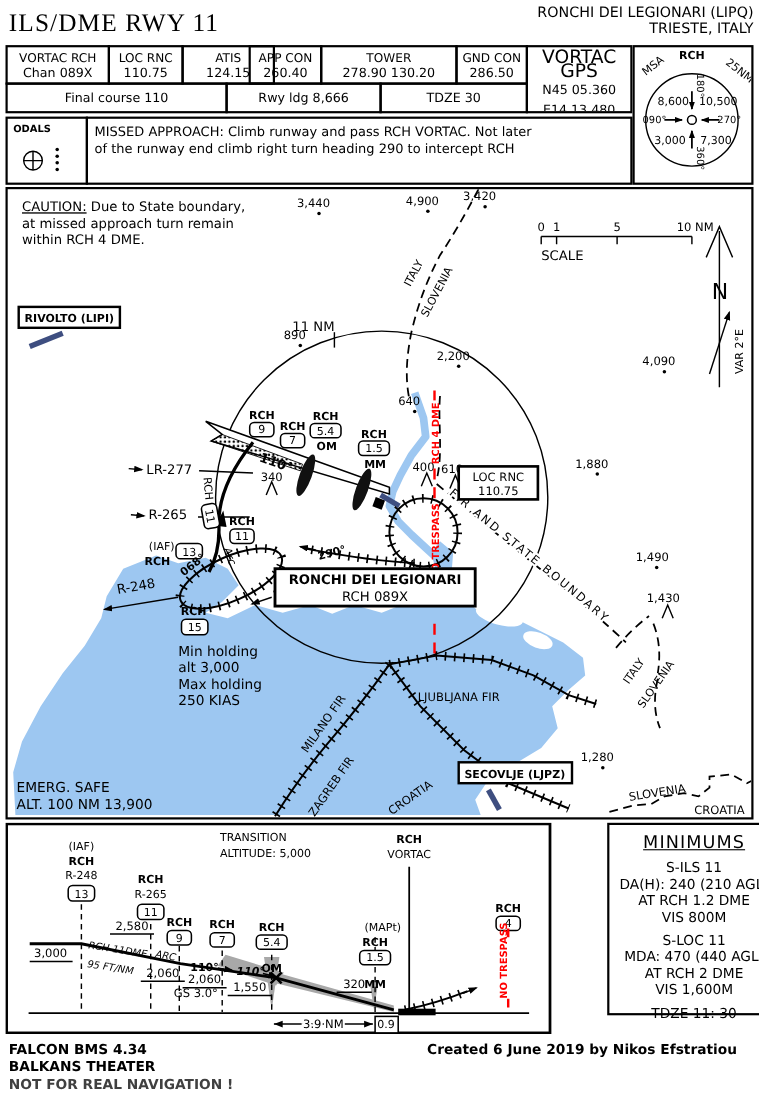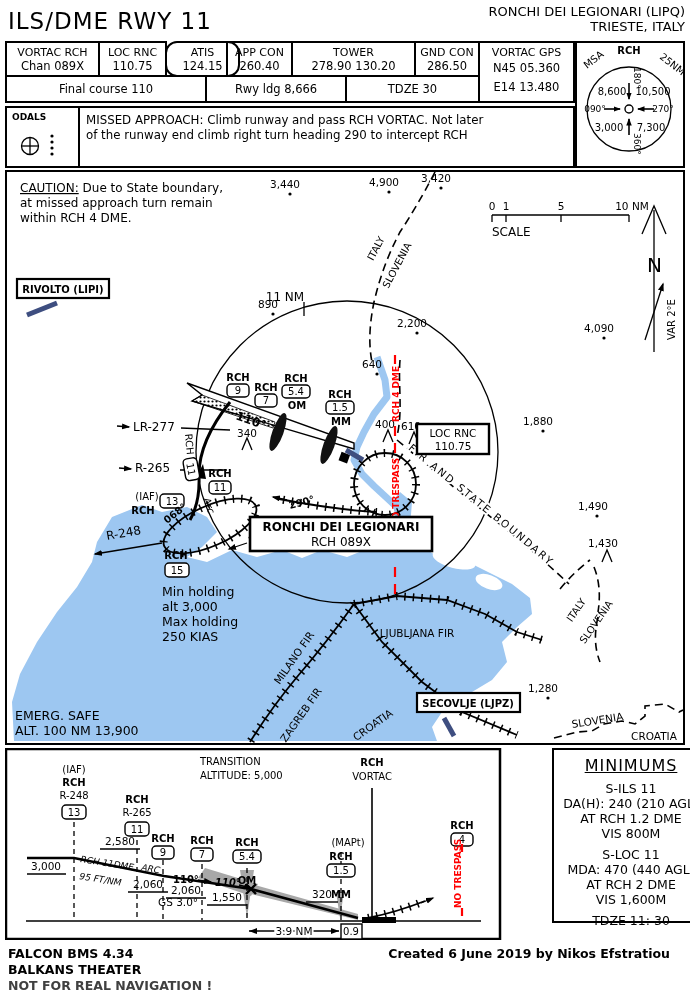--- a/index.html
+++ b/index.html
@@ -20,53 +20,53 @@
   .dash{stroke:#000;stroke-width:1.6;fill:none;stroke-dasharray:8 5;}
   .tickbase{stroke:#000;stroke-width:1.8;fill:none;}
   .tickover{stroke:#000;stroke-width:8;fill:none;stroke-dasharray:1.5 7;}
   .graysh{fill:#a8a8a8;}
   #minimums div{text-align:center;font-size:12.5px;line-height:15px;}
   #footer div{font-size:12.5px;line-height:16px;font-weight:bold;}
 </style>
 </head>
 <body>
 
-<div class="abs" style="left:8px;top:8px;font-size:23px;letter-spacing:1px;">ILS/DME RWY 11</div>
+<div class="abs" style="left:8px;top:8px;font-size:23px;letter-spacing:1px;font-family:Liberation Serif, serif;">ILS/DME RWY 11</div>
 <div class="abs" style="right:5px;top:4px;text-align:right;font-size:13px;line-height:15px;">
   <div>RONCHI DEI LEGIONARI (LIPQ)</div>
   <div>TRIESTE, ITALY</div>
 </div>
 
 <div>
   <div class="cell" style="left:5px;top:41px;width:95px;height:36px;">
       <div class="cl">VORTAC RCH</div>
       <div class="cv">Chan 089X</div>
     </div>
   <div class="cell" style="left:98px;top:41px;width:69px;height:36px;">
       <div class="cl">LOC RNC</div>
       <div class="cv">110.75</div>
     </div>
-  <div class="cell" style="left:165px;top:41px;width:75px;height:36px;border-radius:12px;">
+  <div class="cell" style="left:165px;top:41px;width:85px;height:36px;">
       <div class="cl">ATIS</div>
       <div class="cv">124.15</div>
     </div>
   <div class="cell" style="left:226px;top:41px;width:67px;height:36px;">
       <div class="cl">APP CON</div>
       <div class="cv">260.40</div>
     </div>
   <div class="cell" style="left:291px;top:41px;width:125px;height:36px;">
       <div class="cl">TOWER</div>
       <div class="cv">278.90 130.20</div>
     </div>
   <div class="cell" style="left:414px;top:41px;width:66px;height:36px;">
       <div class="cl">GND CON</div>
       <div class="cv">286.50</div>
     </div>
   <div class="cell" style="left:478px;top:41px;width:97px;height:62px;">
-    <div class="cl" style="font-size:11px;">VORTAC GPS</div>
+    <div class="cl" style="font-size:17px;">VORTAC GPS</div>
     <div class="cv" style="margin-top:2px;">N45 05.360</div>
     <div class="cv" style="margin-top:5px;">E14 13.480</div>
   </div>
   <div class="cell" style="left:5px;top:75px;width:202px;height:28px;line-height:24px;font-size:11.5px;">Final course 110</div>
   <div class="cell" style="left:205px;top:75px;width:142px;height:28px;line-height:24px;font-size:11.5px;">Rwy ldg 8,666</div>
   <div class="cell" style="left:345px;top:75px;width:135px;height:28px;line-height:24px;font-size:11.5px;">TDZE 30</div>
 </div>
 
 <div class="box abs" style="left:575px;top:41px;width:110px;height:127px;">
 <svg width="106" height="123" viewBox="0 0 106 123">

